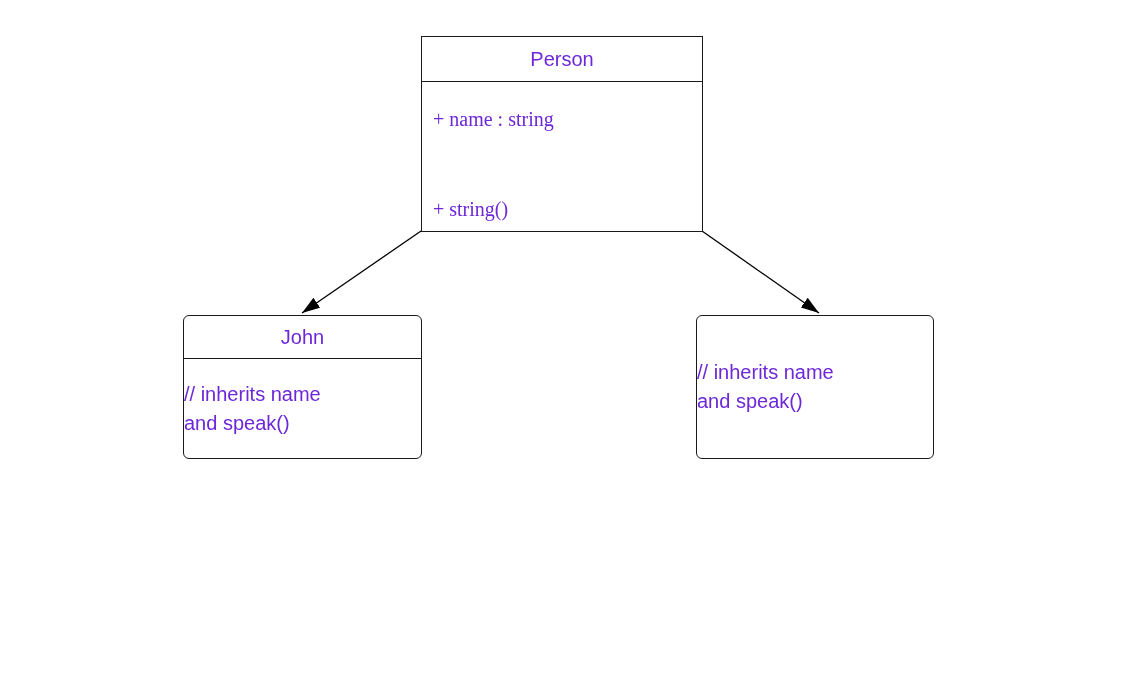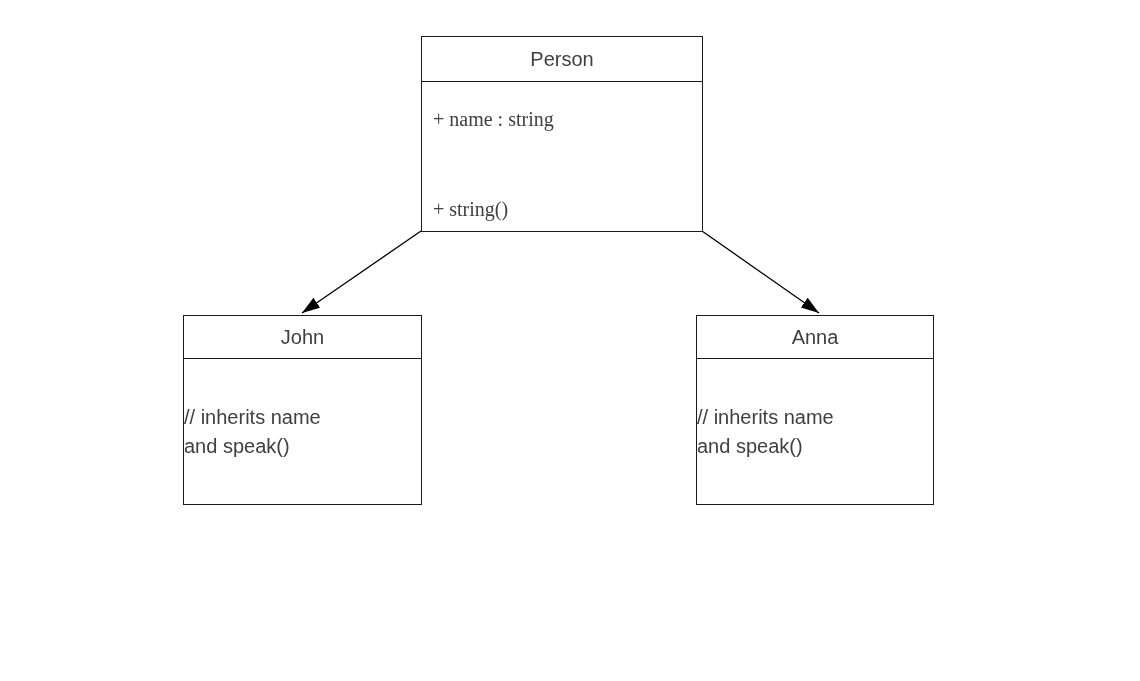--- a/index.html
+++ b/index.html
@@ -19,21 +19,21 @@
     position: absolute;
     left: 0; top: 0;
     width: 1140px; height: 681px;
     pointer-events: none;
   }
   .class-box {
     position: absolute;
     background: #ffffff;
     border: 1px solid #1a1a1a;
     font-size: 20px;
-    color: #404040;
+    color: #6d28d9;
     display: flex;
     flex-direction: column;
   }
   .box-header {
     display: flex;
     align-items: center;
     justify-content: center;
     border-bottom: 1px solid #1a1a1a;
     flex: 0 0 auto;
   }
@@ -44,21 +44,21 @@
     display: flex;
     flex-direction: column;
     justify-content: space-between;
     align-items: flex-start;
     padding: 25px 11px 10px 11px;
     text-align: left;
     font-family: Liberation Serif, serif;
   }
   .member { line-height: 24px; white-space: pre; }
 
-  .box-child { width: 239px; height: 190px; }
+  .box-child { width: 239px; height: 144px; border-radius: 6px; }
   .box-john { left: 183px; top: 315px; }
   .box-anna { left: 696px; top: 315px; width: 238px; }
   .box-child .box-header { height: 43px; }
   .box-child .box-body {
     flex: 1 1 auto;
     display: flex;
     flex-direction: column;
     justify-content: center;
     align-items: flex-start;
     text-align: center;
@@ -94,22 +94,19 @@
     <div class="box-header">
       <span>John</span>
     </div>
     <div class="box-body">
       <div class="note-line">// inherits name</div>
       <div class="note-line">and speak()</div>
     </div>
   </div>
 
   <div class="class-box box-child box-anna">
-    <div class="box-header">
-      <span>Anna</span>
-    </div>
     <div class="box-body">
       <div class="note-line">// inherits name</div>
       <div class="note-line">and speak()</div>
     </div>
   </div>
 
 </div>
 
 </body></html>

